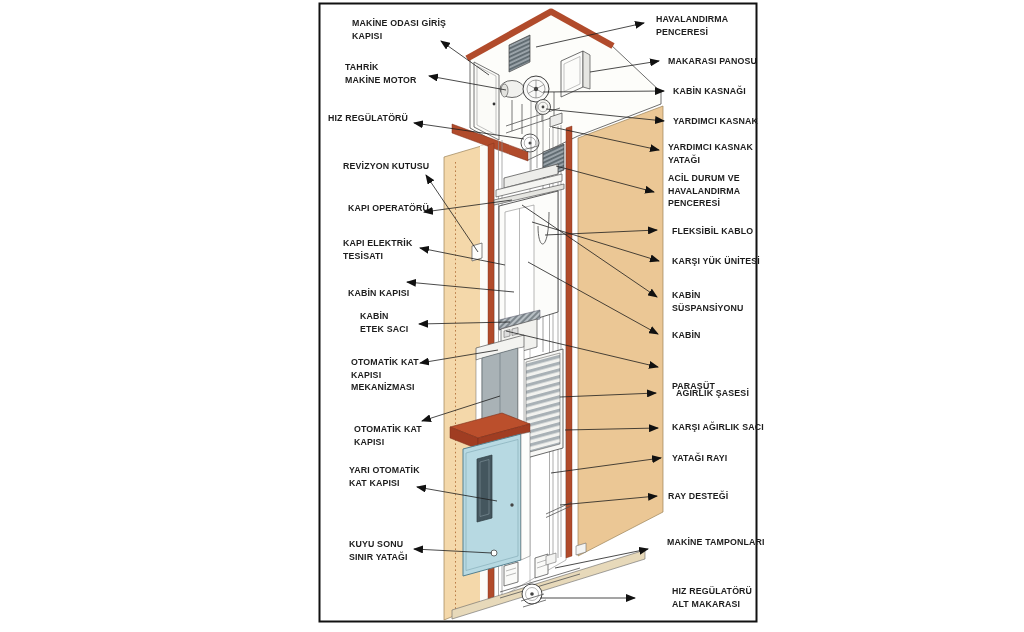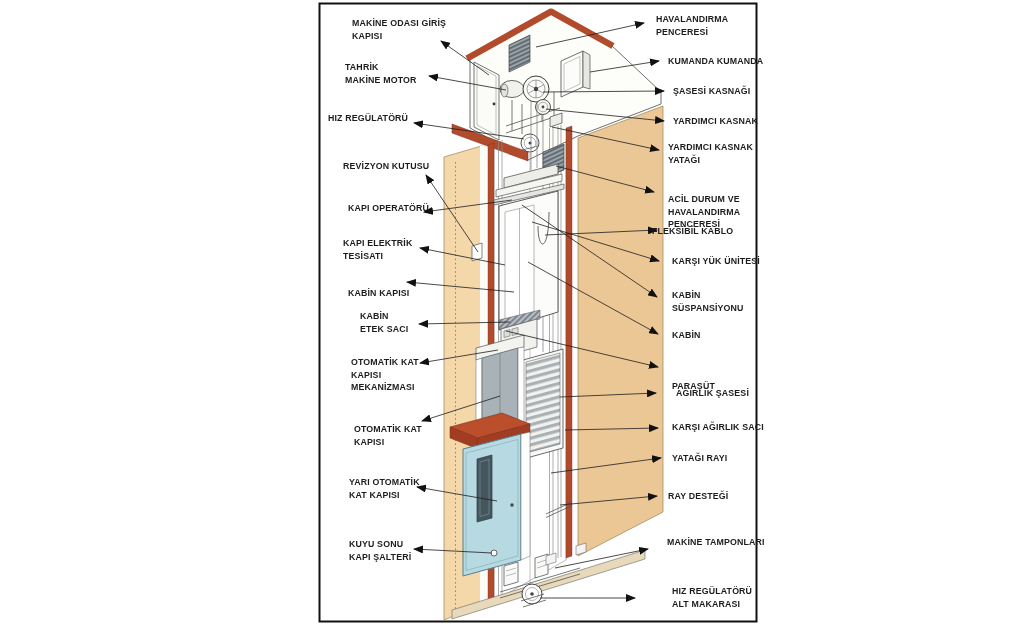--- a/index.html
+++ b/index.html
@@ -210,36 +210,36 @@
   <div class="lbl" style="left:343px;top:237px">KAPI ELEKTRİK
 TESİSATI</div>
   <div class="lbl" style="left:348px;top:287px">KABİN KAPISI</div>
   <div class="lbl" style="left:360px;top:310px">KABİN
 ETEK SACI</div>
   <div class="lbl" style="left:351px;top:356px">OTOMATİK KAT
 KAPISI
 MEKANİZMASI</div>
   <div class="lbl" style="left:354px;top:423px">OTOMATİK KAT
 KAPISI</div>
-  <div class="lbl" style="left:349px;top:476px">YARI OTOMATİK
+  <div class="lbl" style="left:349px;top:464px">YARI OTOMATİK
 KAT KAPISI</div>
   <div class="lbl" style="left:349px;top:538px">KUYU SONU
-KAPI ŞALTERİ</div>
+SINIR YATAĞI</div>
 
   <div class="lbl" style="left:656px;top:13px">HAVALANDIRMA
 PENCERESİ</div>
-  <div class="lbl" style="left:668px;top:55px">KUMANDA KUMANDA</div>
-  <div class="lbl" style="left:673px;top:85px">ŞASESİ KASNAĞI</div>
+  <div class="lbl" style="left:668px;top:55px">MAKARASI PANOSU</div>
+  <div class="lbl" style="left:673px;top:85px">KABİN KASNAĞI</div>
   <div class="lbl" style="left:673px;top:115px">YARDIMCI KASNAK</div>
   <div class="lbl" style="left:668px;top:141px">YARDIMCI KASNAK
 YATAĞI</div>
-  <div class="lbl" style="left:668px;top:193px">ACİL DURUM VE
+  <div class="lbl" style="left:668px;top:172px">ACİL DURUM VE
 HAVALANDIRMA
 PENCERESİ</div>
-  <div class="lbl" style="left:652px;top:225px">FLEKSİBİL KABLO</div>
+  <div class="lbl" style="left:672px;top:225px">FLEKSİBİL KABLO</div>
   <div class="lbl" style="left:672px;top:255px">KARŞI YÜK ÜNİTESİ</div>
   <div class="lbl" style="left:672px;top:289px">KABİN
 SÜSPANSİYONU</div>
   <div class="lbl" style="left:672px;top:329px">KABİN</div>
   <div class="lbl" style="left:672px;top:380px">PARAŞÜT</div>
   <div class="lbl" style="left:676px;top:387px">AĞIRLIK ŞASESİ</div>
   <div class="lbl" style="left:672px;top:421px">KARŞI AĞIRLIK SACI</div>
   <div class="lbl" style="left:672px;top:452px">YATAĞI RAYI</div>
   <div class="lbl" style="left:668px;top:490px">RAY DESTEĞİ</div>
   <div class="lbl" style="left:667px;top:536px">MAKİNE TAMPONLARI</div>

